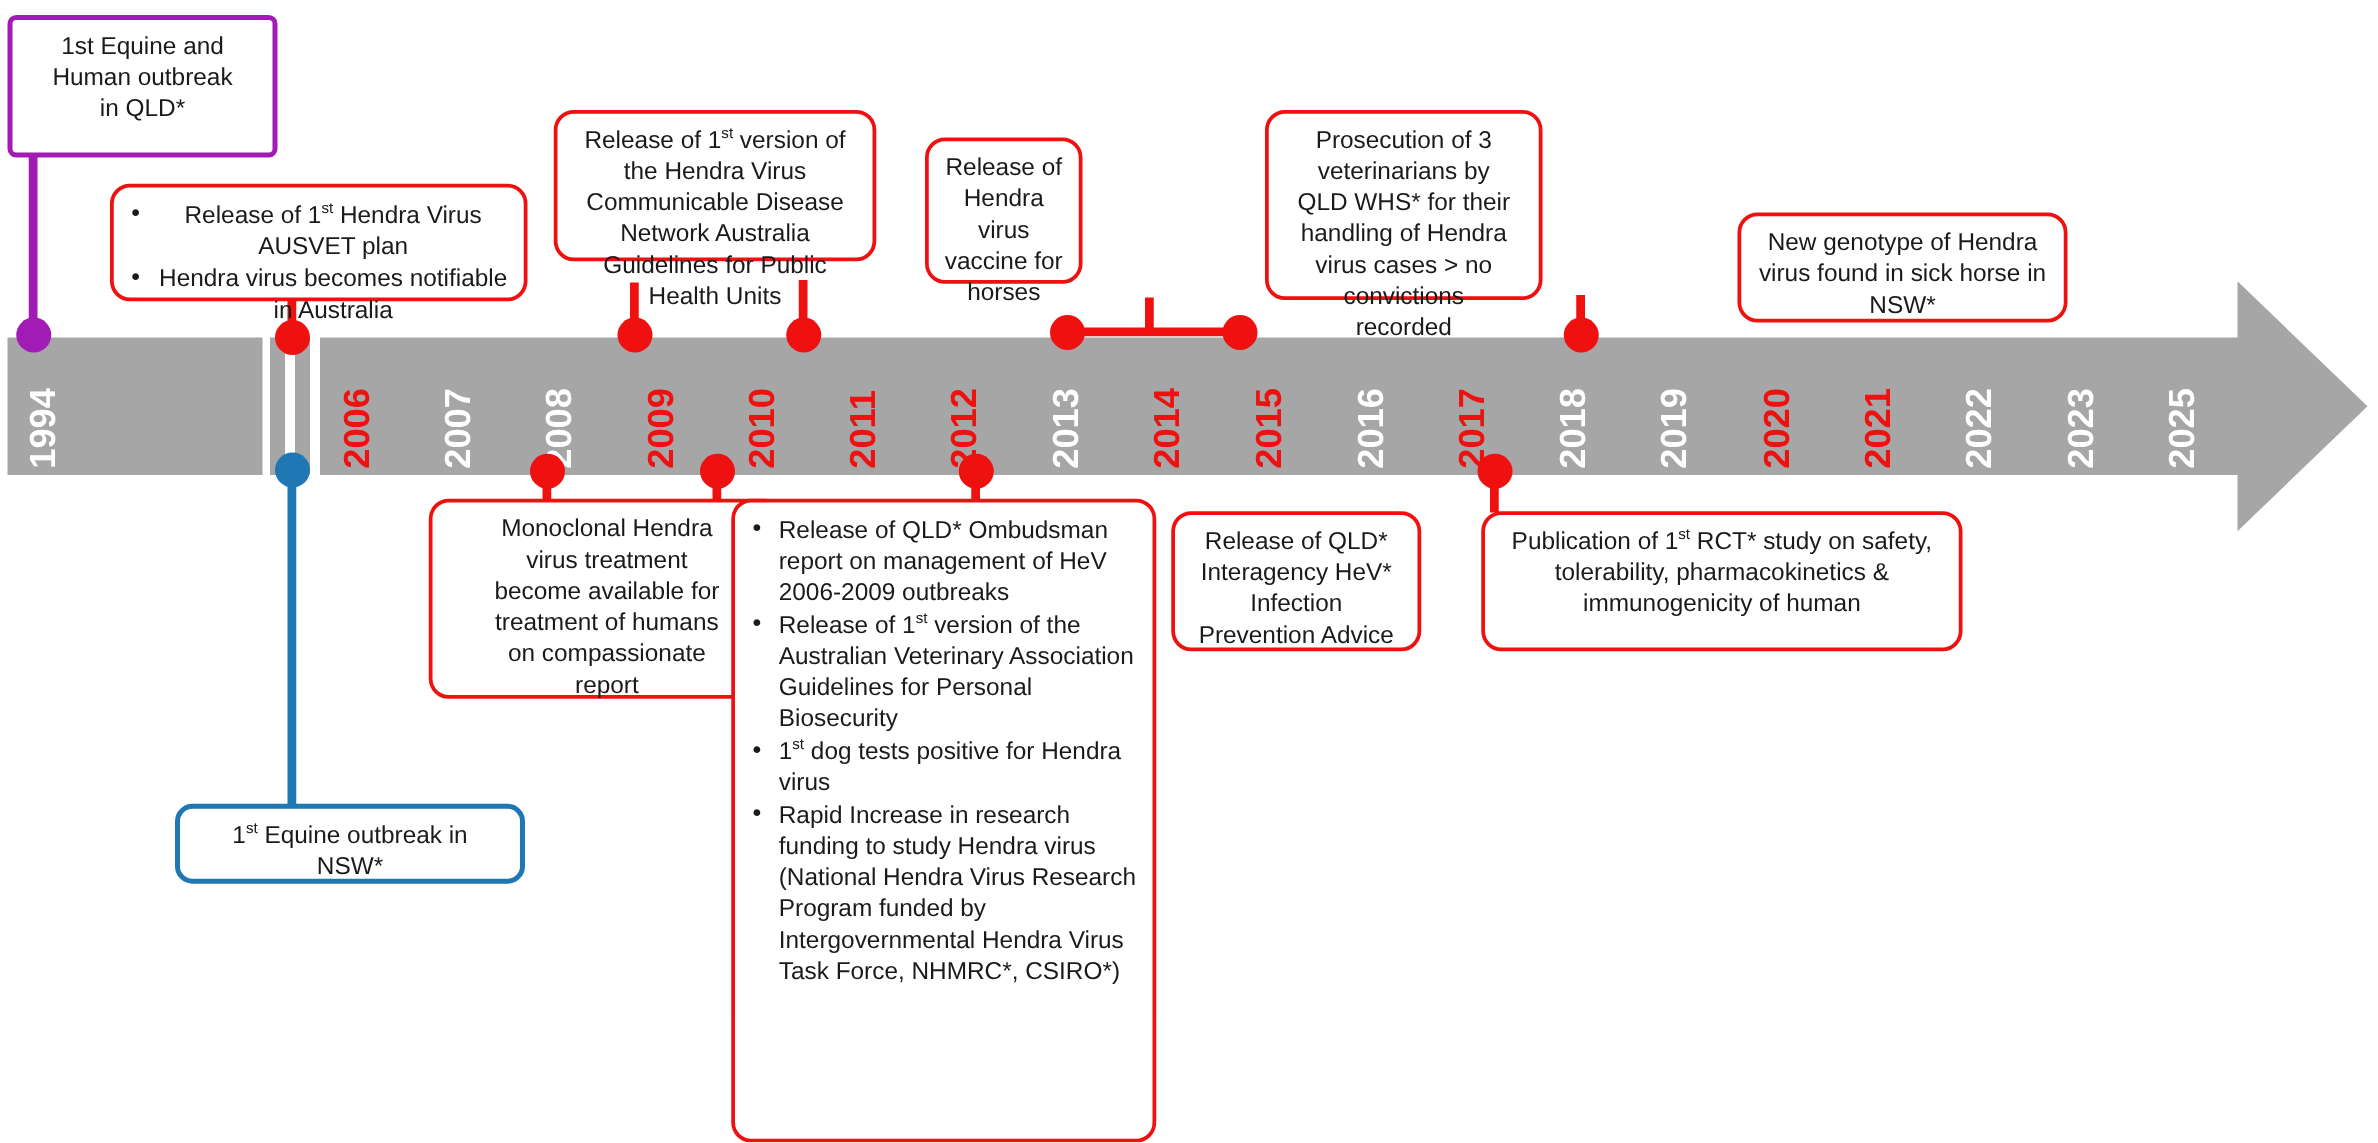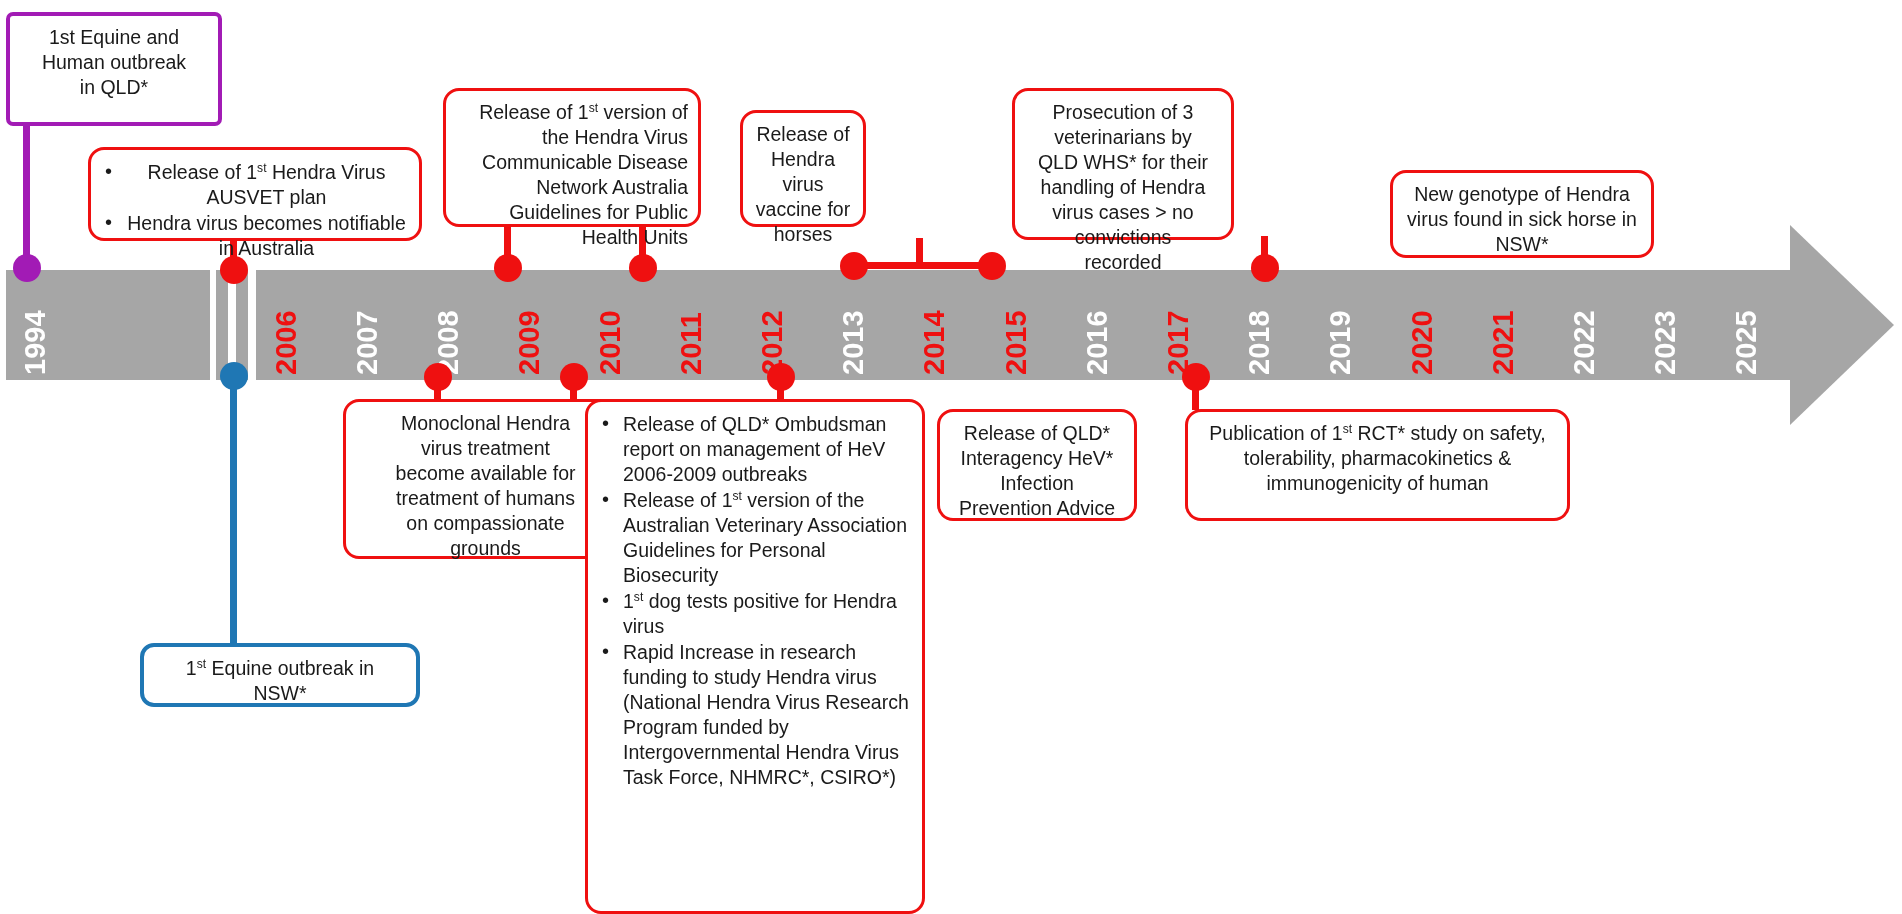--- a/index.html
+++ b/index.html
@@ -174,21 +174,21 @@
     <div>in QLD*</div>
   </div>
 
   <div class="box bullets" style="left:88px; top:147px; width:334px; height:94px;text-align:center;">
     <ul>
       <li>Release of 1<sup>st</sup> Hendra Virus AUSVET plan</li>
       <li>Hendra virus becomes notifiable in Australia</li>
     </ul>
   </div>
 
-  <div class="box" style="left:443px; top:88px; width:258px; height:139px;text-align:right;">
+  <div class="box" style="left:443px; top:88px; width:258px; height:121px;">
     <div>Release of 1<sup>st</sup> version of</div>
     <div>the Hendra Virus</div>
     <div>Communicable Disease</div>
     <div>Network Australia</div>
     <div>Guidelines for Public</div>
     <div>Health Units</div>
   </div>
 
   <div class="box" style="left:740px; top:110px; width:126px; height:117px;">
     <div>Release of</div>
@@ -213,21 +213,21 @@
     <div>virus found in sick horse in</div>
     <div>NSW*</div>
   </div>
 
   <div class="box" style="left:320px; top:399px; width:285px; height:160px;margin-left:23px;">
     <div>Monoclonal Hendra</div>
     <div>virus treatment</div>
     <div>become available for</div>
     <div>treatment of humans</div>
     <div>on compassionate</div>
-    <div>grounds</div>
+    <div>report</div>
   </div>
 
   <div class="box bullets" style="left:585px; top:399px; width:340px; height:515px;">
     <ul>
       <li>Release of QLD* Ombudsman report on management of HeV 2006-2009 outbreaks</li>
       <li>Release of 1<sup>st</sup> version of the Australian Veterinary Association Guidelines for Personal Biosecurity</li>
       <li>1<sup>st</sup> dog tests positive for Hendra virus</li>
       <li>Rapid Increase in research funding to study Hendra virus (National Hendra Virus Research Program funded by Intergovernmental Hendra Virus Task Force, NHMRC*, CSIRO*)</li>
     </ul>
   </div>

